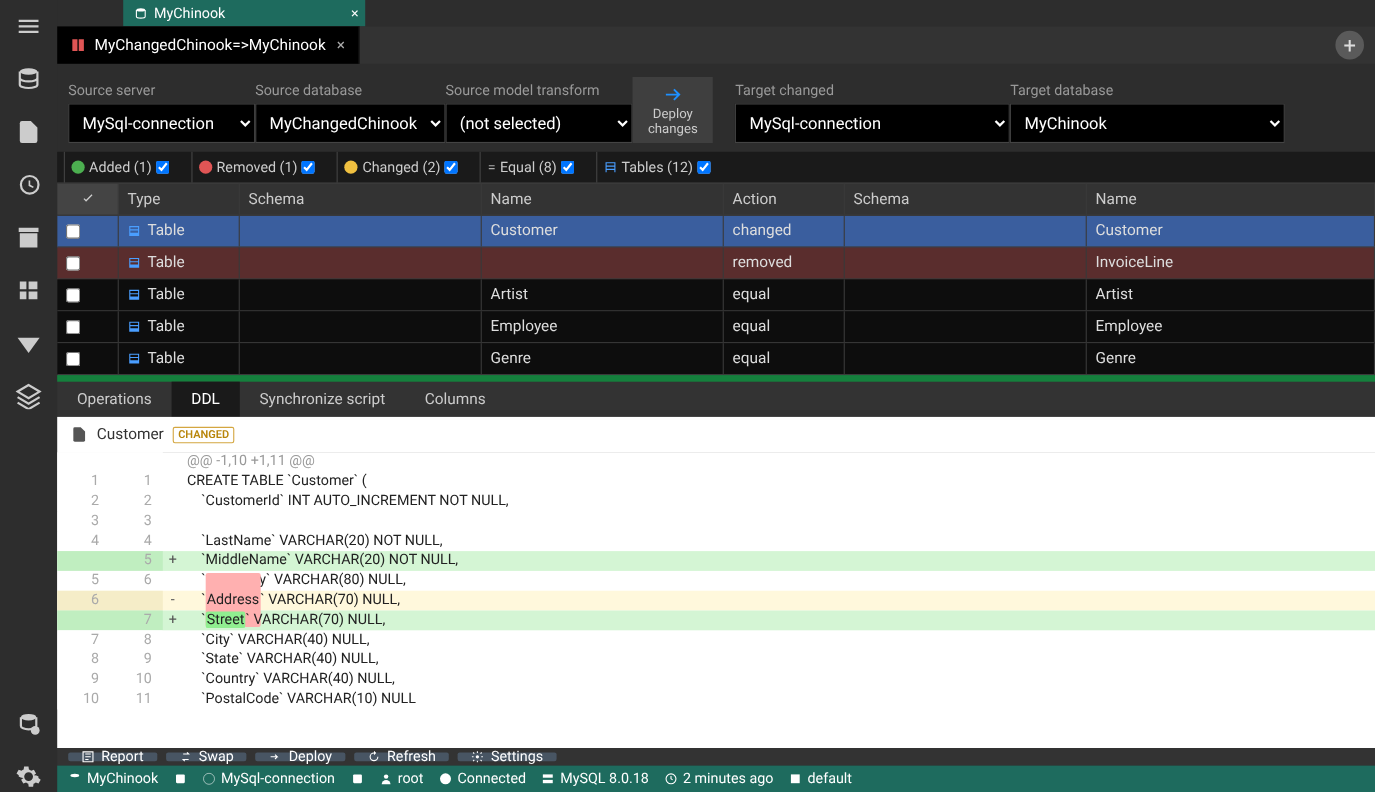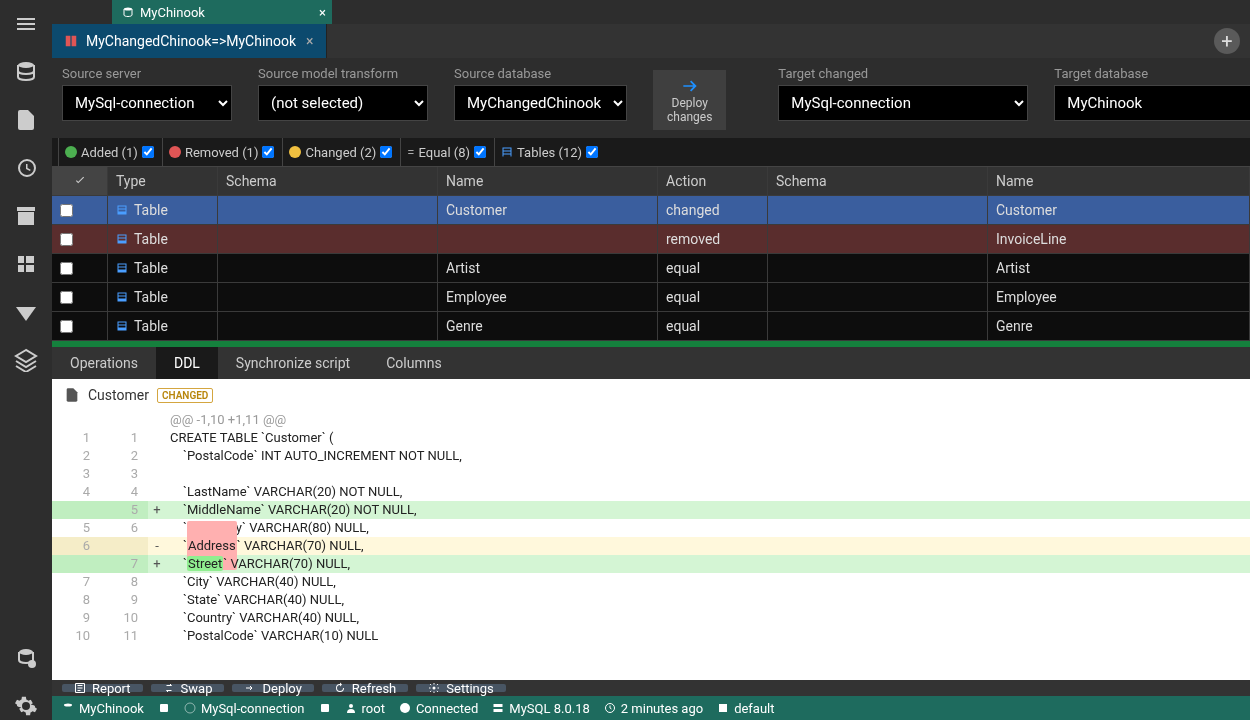--- a/index.html
+++ b/index.html
@@ -8,34 +8,34 @@
 .leftbar{width:52px;background:#2d2d2d;display:flex;flex-direction:column;align-items:center;padding-top:10px;gap:20px}
 .leftbar .ic{width:28px;height:28px;display:flex;align-items:center;justify-content:center;color:#ccc;cursor:pointer}
 .leftbar .ic svg{width:24px;height:24px;fill:#ccc}
 .leftbar .spacer{flex:1}
 .main{flex:1;display:flex;flex-direction:column;min-width:0}
 .pintabs{height:24px;background:#2d2d2d;display:flex;align-items:stretch}
 .pintab{background:#1e6b5e;color:#fff;display:flex;align-items:center;padding:0 10px;font-size:13px;min-width:220px;position:relative;margin-left:60px}
 .pintab svg{width:12px;height:12px;fill:#fff;margin-right:6px}
 .pintab .close{position:absolute;right:6px;cursor:pointer}
 .tabsrow{height:34px;background:#333;display:flex;align-items:stretch;position:relative}
-.ctab{background:#0c4a6e;color:#fff;display:flex;align-items:center;padding:0 12px;font-size:14px;border-right:1px solid #222;position:relative}
+.ctab{background:#000000;color:#fff;display:flex;align-items:center;padding:0 12px;font-size:14px;border-right:1px solid #222;position:relative}
 .ctab svg{width:14px;height:14px;margin-right:8px}
 .ctab .close{margin-left:10px;cursor:pointer;color:#aaa}
 .addtab{position:absolute;right:10px;top:4px;width:26px;height:26px;border-radius:50%;background:#5a5a5a;color:#ddd;display:flex;align-items:center;justify-content:center;font-size:20px;cursor:pointer}
-.toolbar{display:flex;gap:26px;padding:8px 10px;background:#2d2d2d;}
+.toolbar{display:flex;gap:0;padding:8px 10px;background:#2d2d2d;align-items:flex-end}
 .tgroup{display:flex;flex-direction:column;gap:4px}
 .tlabel{font-size:13px;color:#999}
 select{background:#000;color:#fff;border:1px solid #444;padding:6px 8px;font-size:15px;min-width:170px;height:36px}
 .deploy{background:#3f3f3f;border:none;color:#ccc;display:flex;flex-direction:column;align-items:center;justify-content:center;padding:6px 14px;cursor:pointer;font-size:12px;height:60px;margin-top:4px}
 .deploy svg{fill:#1e90ff;width:22px;height:22px}
 .tgap{width:20px}
 .searchrow{display:flex;align-items:stretch;background:#1a1a1a;height:28px}
 .searchrow input{flex:1;background:transparent;border:none;color:#ccc;padding:0 10px;font-size:14px;outline:none}
-.filters{display:flex;align-items:center;gap:2px;font-size:13px;padding:0 6px}
+.filters{display:flex;align-items:center;gap:14px;font-size:13px;padding:0 6px}
 .fchip{display:flex;align-items:center;gap:4px;padding:0 6px;border-left:1px solid #444;height:100%;white-space:nowrap}
 .fchip .dot{width:12px;height:12px;border-radius:50%;display:inline-block}
 .fchip input{width:12px;height:12px}
 .comptable{display:flex;flex-direction:column;border-top:1px solid #444;max-height:190px;overflow-y:auto}
 .thead,.trow{display:grid;grid-template-columns:56px 110px 220px 220px 110px 220px 1fr;border-bottom:1px solid #3a3a3a}
 .thead{background:#333;position:sticky;top:0}
 .thead>div,.trow>div{padding:6px 8px;border-right:1px solid #3a3a3a;white-space:nowrap;overflow:hidden;display:flex;align-items:center;gap:6px}
 .thead>div{color:#ccc}
 .trow{background:#0d0d0d;color:#ddd}
 .trow.changed{background:#2a3e5c}
@@ -152,26 +152,26 @@
       </div>
       <div class="addtab">+</div>
     </div>
 
     <div class="toolbar">
       <div class="tgroup">
         <span class="tlabel">Source server</span>
         <select><option>MySql-connection</option></select>
       </div>
       <div class="tgroup">
+        <span class="tlabel">Source database</span>
+        <select><option>MyChangedChinook</option></select>
+      </div>
+      <div class="tgroup">
         <span class="tlabel">Source model transform</span>
         <select><option>(not selected)</option></select>
-      </div>
-      <div class="tgroup">
-        <span class="tlabel">Source database</span>
-        <select><option>MyChangedChinook</option></select>
       </div>
       <button class="deploy">
         <svg viewBox="0 0 24 24">
             <path d="M4 11h12l-4-4 1.5-1.5L20 12l-6.5 6.5L12 17l4-4H4z"></path>
           </svg>
         <span>Deploy</span>
         <span>changes</span>
       </button>
       <div class="tgap"></div>
       <div class="tgroup">
@@ -339,21 +339,21 @@
         <div class="dline ">
           <span class="ln">1</span>
           <span class="ln">1</span>
           <span class="mark"></span>
           <span class="code">CREATE TABLE `Customer` (</span>
         </div>
         <div class="dline ">
           <span class="ln">2</span>
           <span class="ln">2</span>
           <span class="mark"></span>
-          <span class="code">    `PostalCode` INT AUTO_INCREMENT NOT NULL,</span>
+          <span class="code">    `CustomerId` INT AUTO_INCREMENT NOT NULL,</span>
         </div>
         <div class="dline ">
           <span class="ln">3</span>
           <span class="ln">3</span>
           <span class="mark"></span>
         </div>
         <div class="dline ">
           <span class="ln">4</span>
           <span class="ln">4</span>
           <span class="mark"></span>

